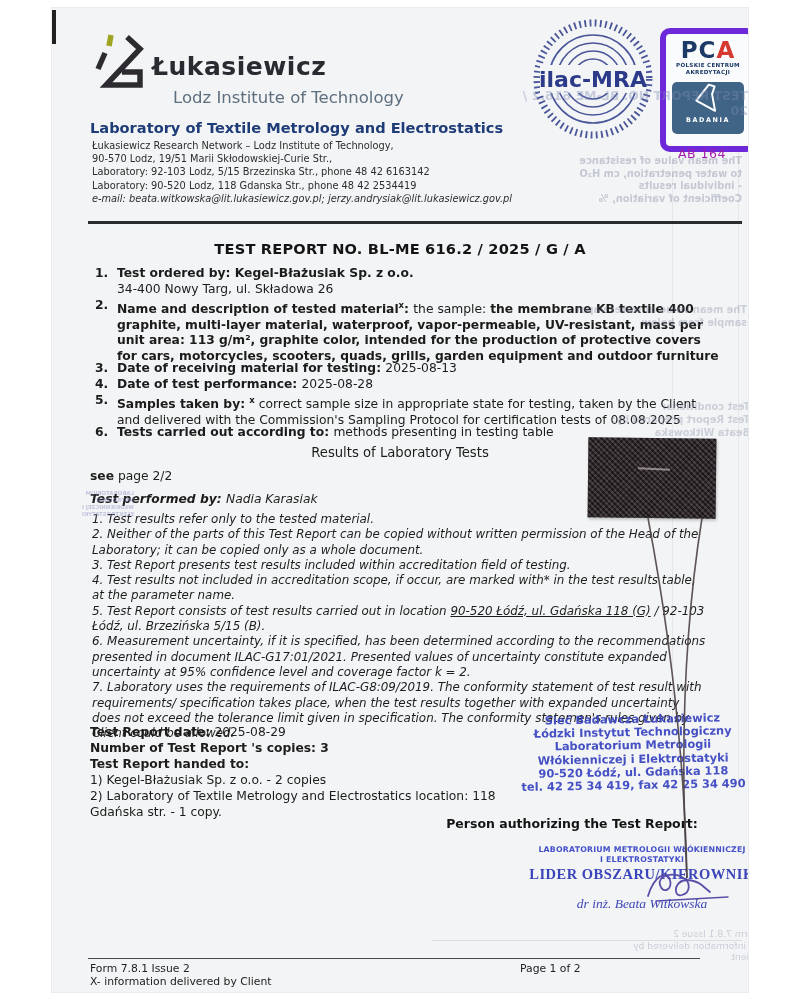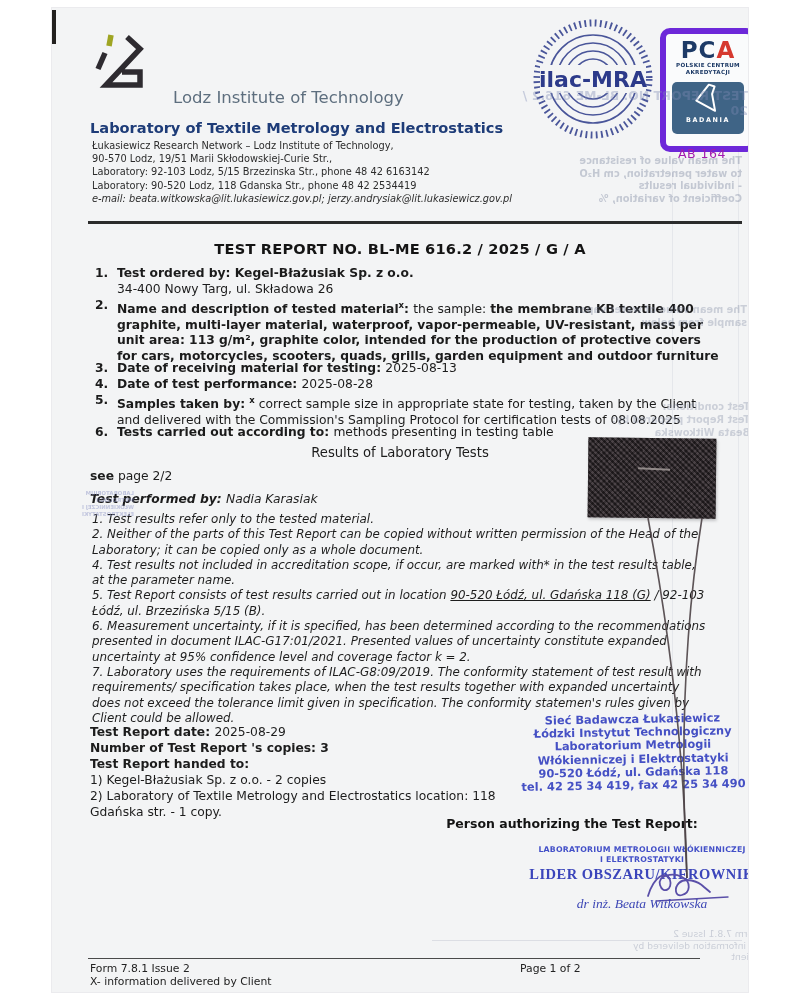--- a/index.html
+++ b/index.html
@@ -77,20 +77,21 @@
 
 <div id="paper">
 
   <div class="abs" id="scan-edge"></div>
 
   <svg class="abs" style="left:42px;top:24px;" width="58" height="66" viewBox="0 0 58 66">
     <path d="M 17,3 L 15,14" stroke="#9fa523" stroke-width="5.5" fill="none" stroke-linecap="butt"></path>
     <path d="M 11,21 L 4,37" stroke="#2e2b30" stroke-width="5.5" fill="none"></path>
     <path d="M 33,5 L 46,17 L 12,53 L 46,53 L 46,40 L 28,40" stroke="#2e2b30" stroke-width="5.5" fill="none" stroke-linejoin="miter"></path>
   </svg>
+  <div class="abs" id="brand-name">Łukasiewicz</div>
   <div class="abs" id="lab-title">Laboratory of Textile Metrology and Electrostatics</div>
   <div class="abs" id="institute-name">Lodz Institute of Technology</div>
 
   <div class="abs" id="address-block">
     <div>Łukasiewicz Research Network – Lodz Institute of Technology,</div>
     <div>90-570 Lodz, 19/51 Marii Skłodowskiej-Curie Str.,</div>
     <div>Laboratory: 92-103 Lodz, 5/15 Brzezinska Str., phone 48 42 6163142</div>
     <div>Laboratory: 90-520  Lodz, 118 Gdanska Str., phone 48 42 2534419</div>
     <div class="it">e-mail:  beata.witkowska@lit.lukasiewicz.gov.pl;  jerzy.andrysiak@lit.lukasiewicz.gov.pl</div>
   </div>
@@ -152,20 +153,21 @@
     <div class="itxt"><span class="b">Tests carried out according to: </span><span>methods presenting in testing table</span></div>
   </div>
 
   <div class="abs" id="results-heading">Results of Laboratory Tests</div>
   <div class="abs" id="see-line"><span class="b">see</span><span> page  2/2</span></div>
   <div class="abs" id="performed-line"><span class="b">Test performed by: </span><span>Nadia Karasiak</span></div>
 
   <div class="abs" id="notes">
     <p>1.  Test results refer only to the tested material.</p>
     <p>2.  Neither of the parts of this Test Report can be copied without written permission of the Head of the Laboratory; it can be copied only as a whole document.</p>
+    <p>3.  Test Report presents test results included within accreditation  field of testing.</p>
     <p>4.  Test results not included in accreditation scope, if occur, are marked with* in the test results table, at the parameter name.</p>
     <p><span>5.  Test Report consists of test results carried out in location </span><span class="u">90-520 Łódź, ul. Gdańska 118 (G)</span><span> / 92-103 Łódź, ul. Brzezińska 5/15 (B).</span></p>
     <p>6.  Measurement uncertainty, if it is specified, has been determined according to the recommendations presented in document ILAC-G17:01/2021. Presented values of uncertainty constitute expanded uncertainty at 95% confidence level  and coverage factor k = 2.</p>
     <p>7.  Laboratory uses the requirements of ILAC-G8:09/2019. The conformity statement of test result with requirements/ specification takes place, when the test results together with expanded uncertainty does not exceed the tolerance limit given in specification. The conformity statemen's rules given by Client could be allowed.</p>
   </div>
 
   <div class="abs" id="report-info">
     <div><span class="b">Test Report date: </span><span>2025-08-29</span></div>
     <div class="b">Number of Test Report 's copies: 3</div>
     <div class="b">Test Report handed to:</div>

